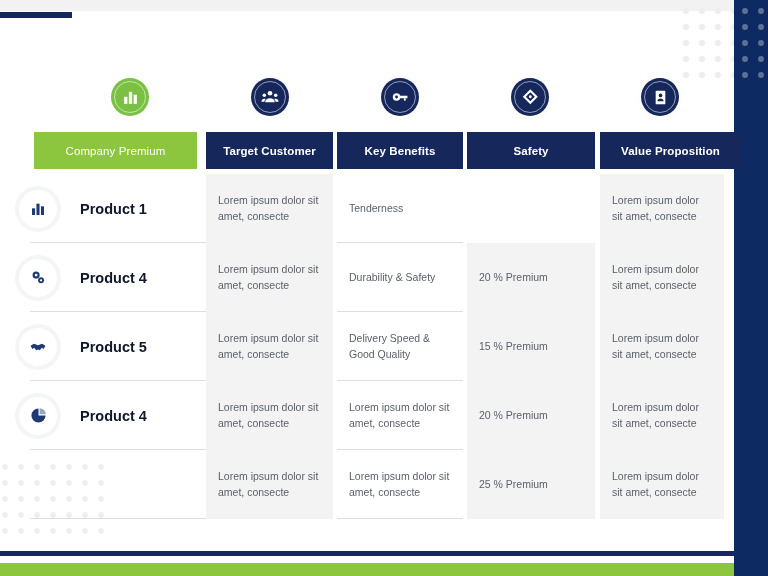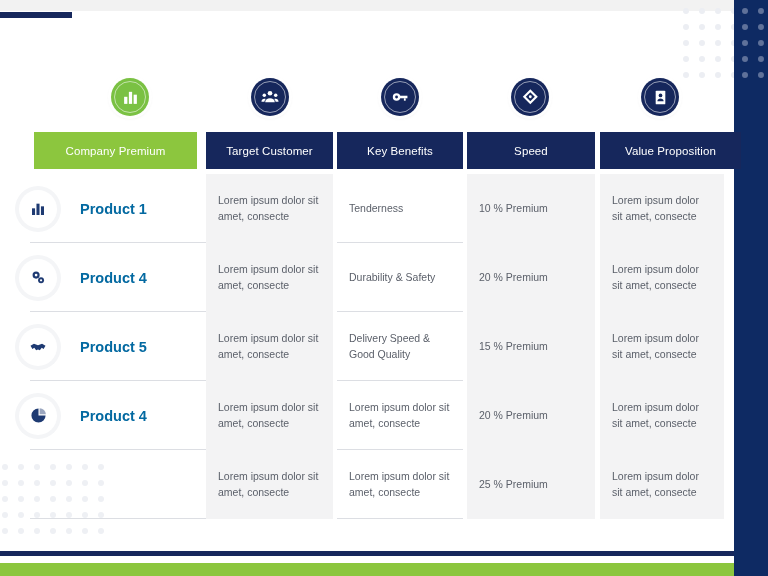--- a/index.html
+++ b/index.html
@@ -116,21 +116,21 @@
     height: 37px;
     display: flex;
     align-items: center;
     justify-content: center;
     color: #ffffff;
     font-size: 11.5px;
     letter-spacing: 0.1px;
     text-align: center;
   }
   .hdr-pill.green { background: #8cc63e; }
-  .hdr-pill.navy  { background: #16275c; }
+  .hdr-pill.navy  { background: #16275c; font-weight: bold; }
 
   
   .grid {
     position: absolute;
     top: 96px;
     left: 0;
     width: 730px;
   }
   .row {
     position: relative;
@@ -173,21 +173,21 @@
     display: flex;
     align-items: center;
     justify-content: center;
     box-shadow: 0 0 0 4px #f4f5f7, 0 1px 3px rgba(0,0,0,0.13);
   }
   .prod-name {
     position: absolute;
     left: 80px;
     font-size: 14.5px;
     font-weight: bold;
-    color: #0369a1;
+    color: #0f172a;
     white-space: nowrap;
   }
 
   .cell-text { display: block; }
 </style>
 </head>
 <body>
 
 <div id="slide">
 
@@ -336,21 +336,21 @@
     <div class="hdr-pill green" style="left:34px;width:163px">
       <span>Company Premium</span>
     </div>
     <div class="hdr-pill navy" style="left:206px;width:127px">
       <span>Target Customer</span>
     </div>
     <div class="hdr-pill navy" style="left:337px;width:126px">
       <span>Key Benefits</span>
     </div>
     <div class="hdr-pill navy" style="left:467px;width:128px">
-      <span>Speed</span>
+      <span>Safety</span>
     </div>
     <div class="hdr-pill navy" style="left:600px;width:141px">
       <span>Value Proposition</span>
     </div>
 
     <div class="grid" id="grid">
         <div class="row">
           <div class="prod-cell">
             <span class="prod-badge">
               <svg width="16" height="16" viewBox="0 0 24 24">
@@ -359,23 +359,20 @@
                 <rect x="16.4" y="8" width="4.6" height="13" fill="#1e3a72"></rect>
               </svg>
             </span>
             <span class="prod-name">Product 1</span>
           </div>
           <div class="cell pad shaded" style="left:206px;width:127px">
             <span class="cell-text">Lorem ipsum dolor sit amet, consecte</span>
           </div>
           <div class="cell pad" style="left:337px;width:126px">
             <span class="cell-text">Tenderness</span>
-          </div>
-          <div class="cell pad shaded" style="left:467px;width:128px">
-            <span class="cell-text">10 % Premium</span>
           </div>
           <div class="cell pad shaded" style="left:600px;width:124px">
             <span class="cell-text">Lorem ipsum dolor sit amet, consecte</span>
           </div>
           <div class="row-sep" style="left:30px;width:176px;top:68px"></div>
           <div class="row-sep" style="left:337px;width:126px;top:68px"></div>
         </div>
         <div class="row">
           <div class="prod-cell">
             <span class="prod-badge">

